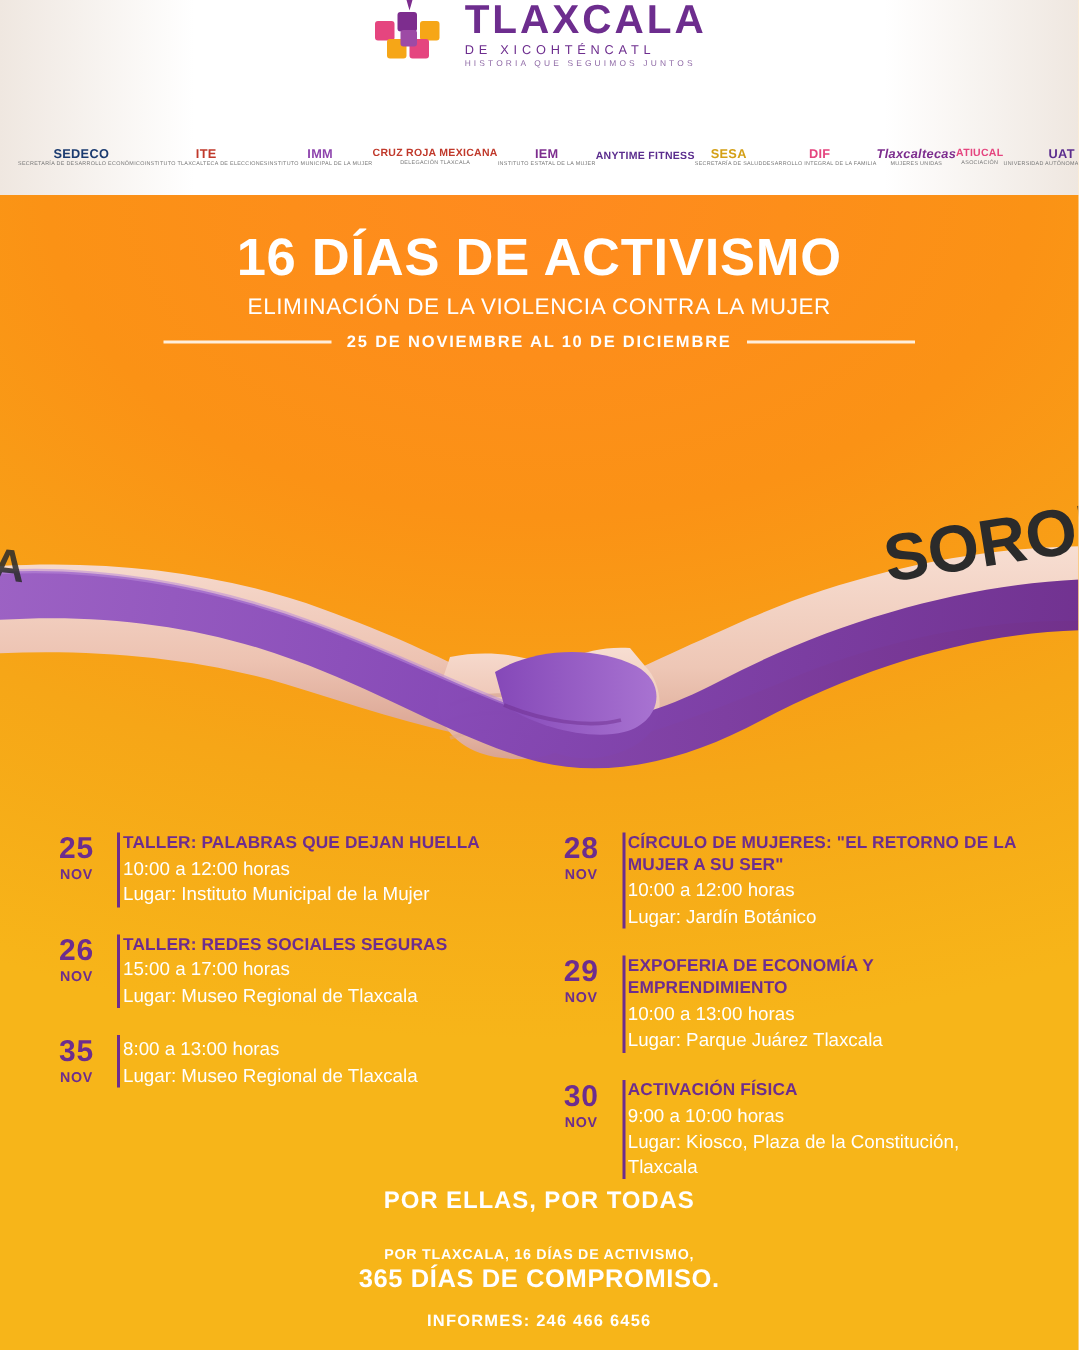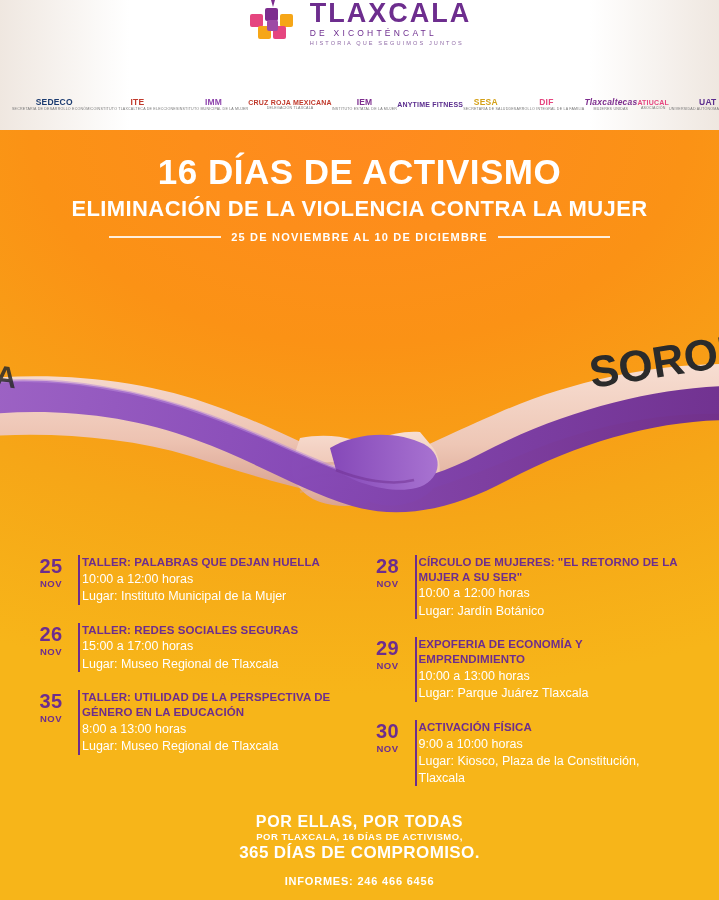--- a/index.html
+++ b/index.html
@@ -101,22 +101,22 @@
     z-index: 6;
   }
   .h-title {
     color: #ffffff;
     font-size: 35px;
     font-weight: bold;
     letter-spacing: .5px;
   }
   .h-sub {
     color: #ffffff;
-    font-size: 22px;
-    font-weight: bold;
+    font-size: 15px;
+    font-weight: normal;
     letter-spacing: .4px;
     margin-top: 4px;
   }
   .h-dates-row {
     display: flex;
     align-items: center;
     justify-content: center;
     gap: 10px;
     margin-top: 9px;
   }
@@ -208,21 +208,21 @@
     color: #ffffff;
     font-size: 16px;
     font-weight: bold;
     letter-spacing: .6px;
   }
   .foot-2 {
     color: #ffffff;
     font-size: 9.5px;
     font-weight: bold;
     letter-spacing: .5px;
-    margin-top: 0;
+    margin-top: 21px;
   }
   .foot-3 {
     color: #ffffff;
     font-size: 17px;
     font-weight: bold;
     letter-spacing: .4px;
     margin-top: 1px;
   }
   .foot-4 {
     color: #ffffff;
@@ -415,21 +415,20 @@
             <div class="ev-line">Lugar: Museo Regional de Tlaxcala</div>
           </div>
         </div>
 
         <div class="event">
           <div class="ev-date">
             <div class="ev-day">35</div>
             <div class="ev-mon">NOV</div>
           </div>
           <div class="ev-body">
-            <div class="ev-title">TALLER: UTILIDAD DE LA PERSPECTIVA DE GÉNERO EN LA EDUCACIÓN</div>
             <div class="ev-line">8:00 a 13:00 horas</div>
             <div class="ev-line">Lugar: Museo Regional de Tlaxcala</div>
           </div>
         </div>
 
       </div>
 
       <div class="col">
 
         <div class="event">

